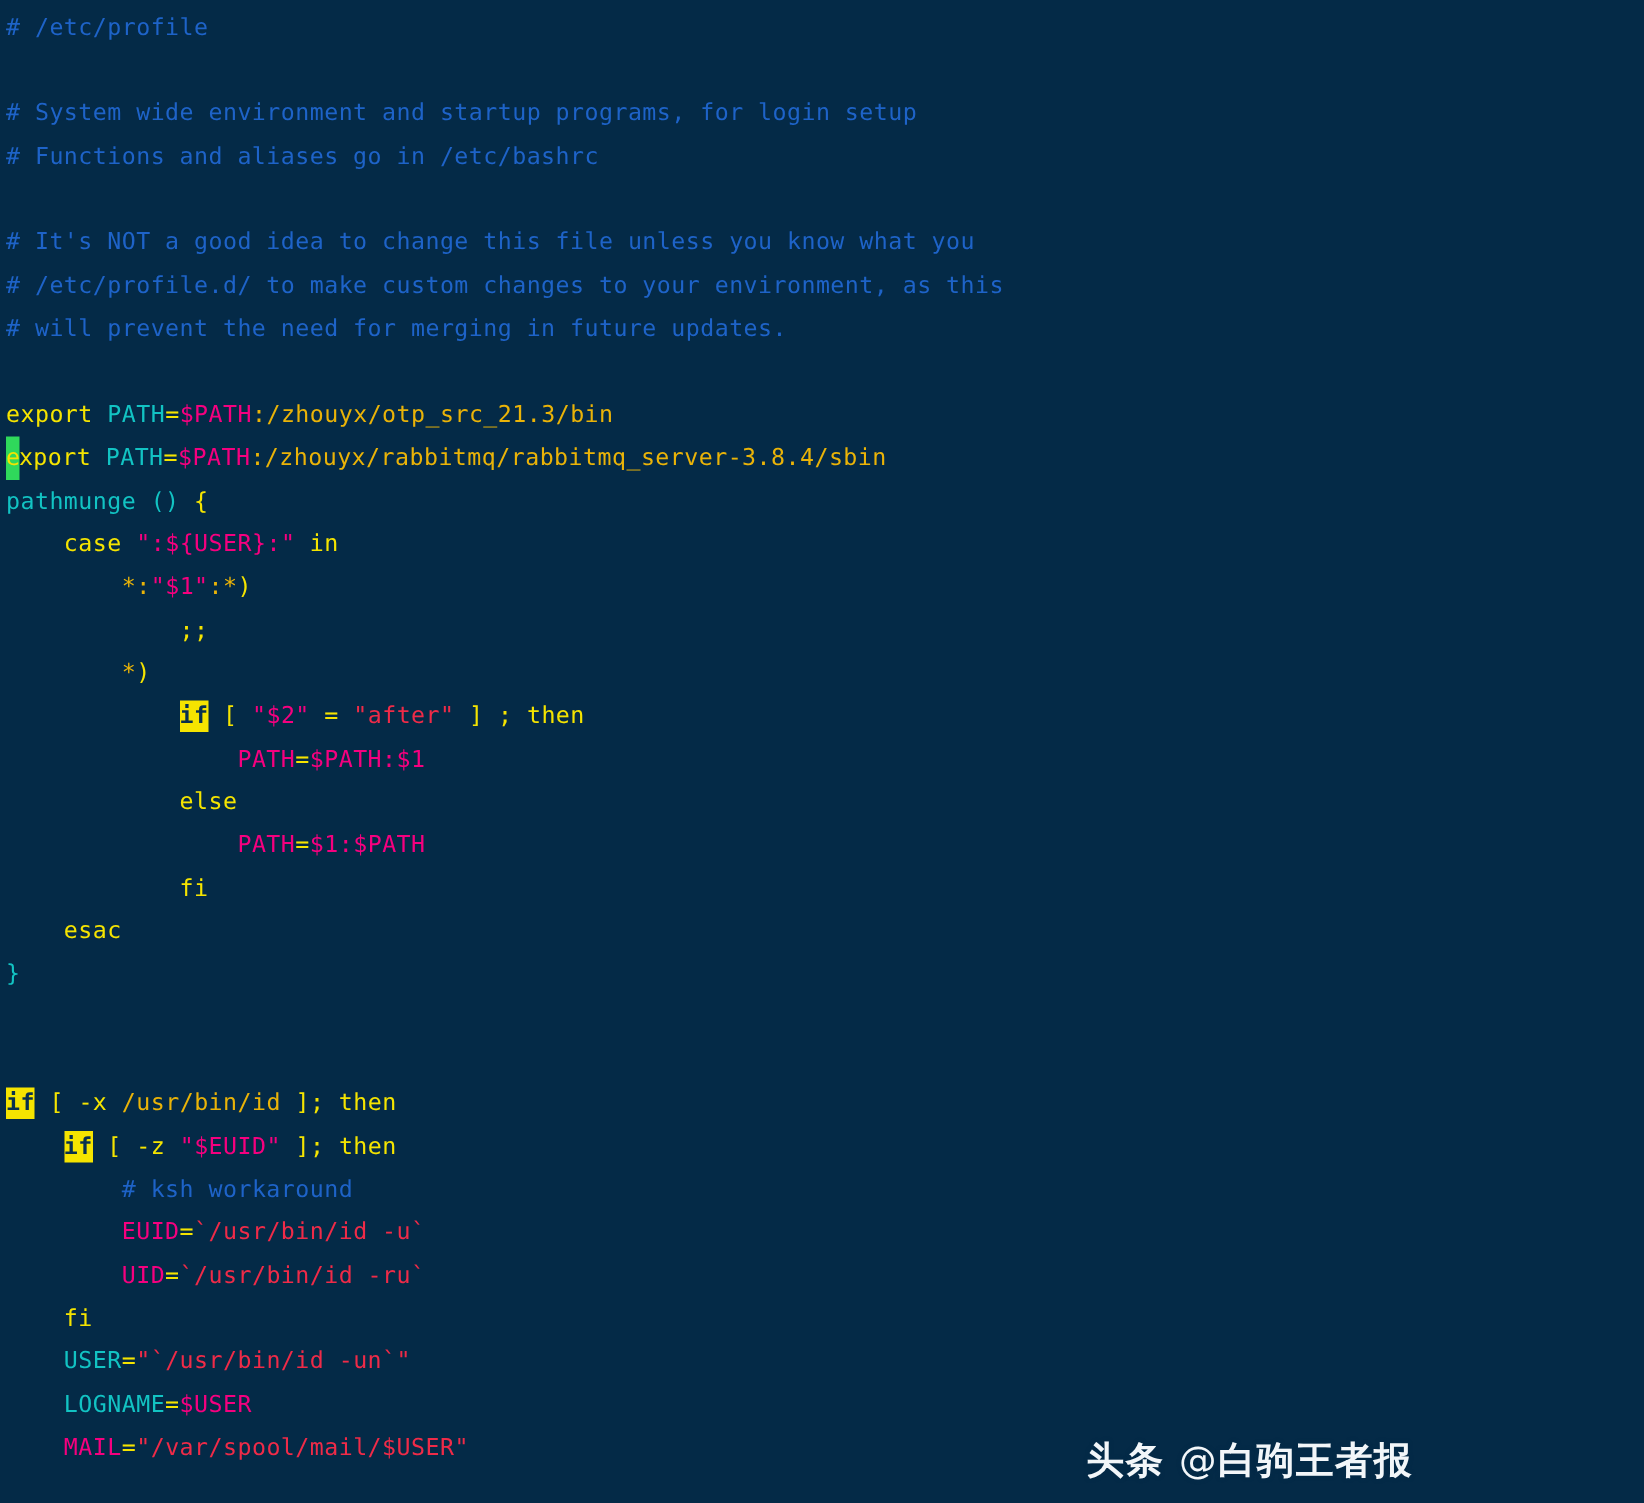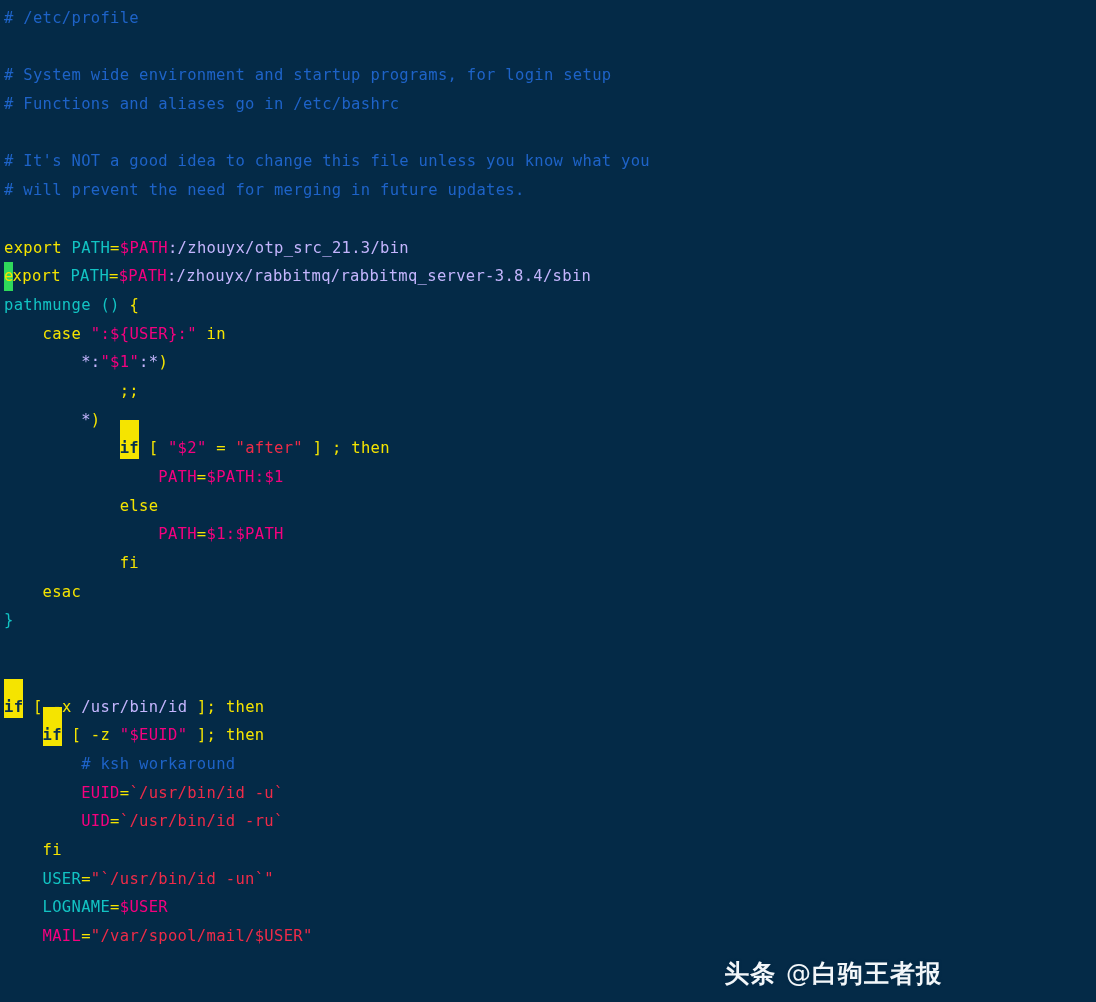--- a/index.html
+++ b/index.html
@@ -31,29 +31,29 @@
     white-space: pre;
     color: #e8eef3;
   }
 
   
   .t-comment  { color: #1e63c8; }
   .t-keyword  { color: #f5e400; }
   .t-var      { color: #f5007f; }
   .t-ident    { color: #12c3c3; }
   .t-string   { color: #ef2b48; }
-  .t-plain    { color: #c4b5fd; }
+  .t-plain    { color: #eab308; }
   .t-brace    { color: #12c3c3; }
 
   
   .t-hl {
     background: #f5e400;
     color: #08304f;
     font-weight: bold;
-    padding: 19px 0 2px 0;
+    padding: 1px 0 2px 0;
   }
 
   
   .cursor-block {
     display: inline-block;
     width: 8.6px;
     background: #2fd95b;
     color: #f5e400;
   }
 
@@ -75,20 +75,21 @@
 <body>
 
 <div id="editor">
   <div id="code-body">
       <div class="code-line"><span class="t-comment"># /etc/profile</span></div>
       <div class="code-line">&nbsp;</div>
       <div class="code-line"><span class="t-comment"># System wide environment and startup programs, for login setup</span></div>
       <div class="code-line"><span class="t-comment"># Functions and aliases go in /etc/bashrc</span></div>
       <div class="code-line">&nbsp;</div>
       <div class="code-line"><span class="t-comment"># It's NOT a good idea to change this file unless you know what you</span></div>
+      <div class="code-line"><span class="t-comment"># /etc/profile.d/ to make custom changes to your environment, as this</span></div>
       <div class="code-line"><span class="t-comment"># will prevent the need for merging in future updates.</span></div>
       <div class="code-line">&nbsp;</div>
       <div class="code-line"><span class="t-keyword">export</span><span class="t-plain"> </span><span class="t-ident">PATH</span><span class="t-keyword">=</span><span class="t-var">$PATH</span><span class="t-plain">:/zhouyx/otp_src_21.3/bin</span></div>
       <div class="code-line"><span class="cursor-block">e</span><span class="t-keyword">xport</span><span class="t-plain"> </span><span class="t-ident">PATH</span><span class="t-keyword">=</span><span class="t-var">$PATH</span><span class="t-plain">:/zhouyx/rabbitmq/rabbitmq_server-3.8.4/sbin</span></div>
       <div class="code-line"><span class="t-ident">pathmunge</span><span class="t-plain"> </span><span class="t-ident">()</span><span class="t-plain"> </span><span class="t-keyword">{</span></div>
       <div class="code-line"><span class="t-plain">    </span><span class="t-keyword">case</span><span class="t-plain"> </span><span class="t-var">":</span><span class="t-var">${USER}</span><span class="t-var">:"</span><span class="t-plain"> </span><span class="t-keyword">in</span></div>
       <div class="code-line"><span class="t-plain">        </span><span class="t-plain">*</span><span class="t-plain">:</span><span class="t-var">"</span><span class="t-var">$1</span><span class="t-var">"</span><span class="t-plain">:</span><span class="t-plain">*</span><span class="t-keyword">)</span></div>
       <div class="code-line"><span class="t-plain">            </span><span class="t-keyword">;;</span></div>
       <div class="code-line"><span class="t-plain">        </span><span class="t-plain">*</span><span class="t-keyword">)</span></div>
       <div class="code-line"><span class="t-plain">            </span><span class="t-hl">if</span><span class="t-plain"> </span><span class="t-keyword">[</span><span class="t-plain"> </span><span class="t-var">"$2"</span><span class="t-plain"> </span><span class="t-keyword">=</span><span class="t-plain"> </span><span class="t-string">"after"</span><span class="t-plain"> </span><span class="t-keyword">]</span><span class="t-plain"> </span><span class="t-keyword">;</span><span class="t-plain"> </span><span class="t-keyword">then</span></div>

